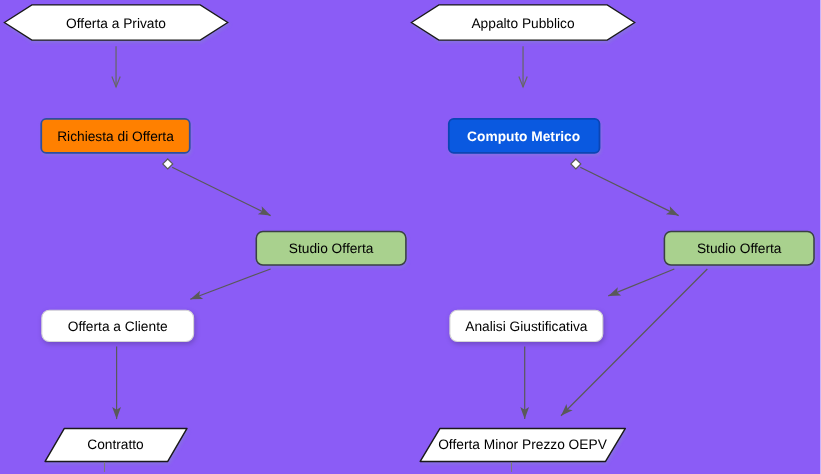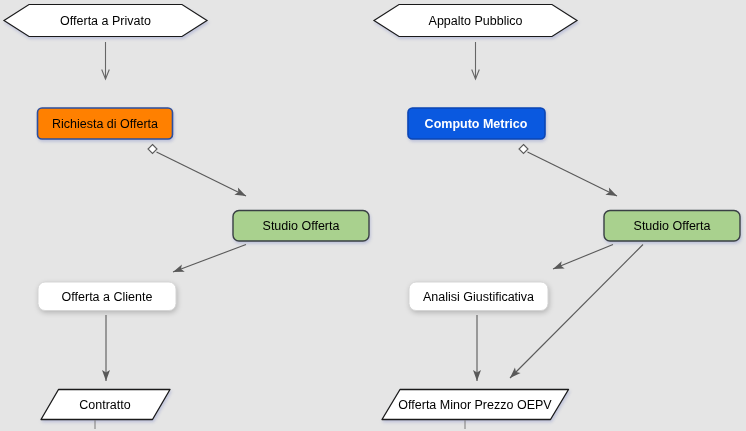--- a/index.html
+++ b/index.html
@@ -1,16 +1,16 @@
 <!DOCTYPE html>
 <html><head>
 <meta charset="utf-8">
 <style>
   html,body{margin:0;padding:0;background:#fff;}
-  .canvas{position:relative;width:746px;height:431px;background:#e5e5e5;overflow:hidden;}
+  .canvas{position:relative;width:746px;height:431px;background:#8b5cf6;overflow:hidden;}
   svg{display:block;}
   text{font-family:"Liberation Sans","DejaVu Sans",sans-serif;font-size:12.5px;fill:#000000;}
   .node-shadow{filter:drop-shadow(1.5px 2px 1.5px rgba(130,140,200,0.40));}
   .soft-shadow{filter:drop-shadow(1.5px 2px 2.5px rgba(0,0,0,0.20));}
   .hexagon{stroke:#1a1a1a;stroke-width:1.2;}
   .orange-node{stroke:#2d4f9e;stroke-width:1.6;}
   .blue-node{stroke:#0b45b4;stroke-width:1.6;}
   .green-node{stroke:#3a4044;stroke-width:1.4;}
   .white-node{stroke:#d5d5d5;stroke-width:1;}
   .parallelogram{stroke:#1a1a1a;stroke-width:1.3;stroke-linejoin:round;}

